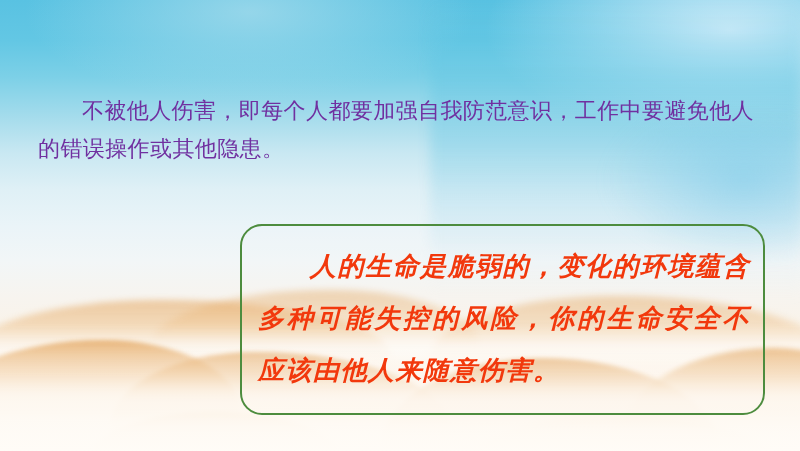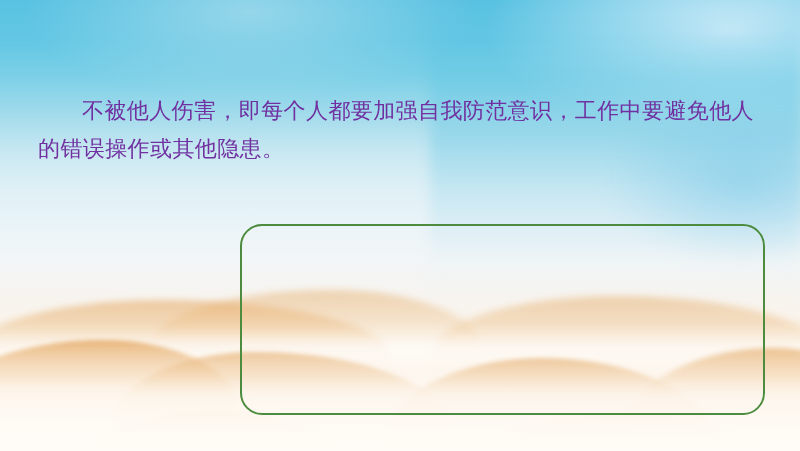--- a/index.html
+++ b/index.html
@@ -221,14 +221,15 @@
     <div class="dune d8"></div>
     <div class="dune d9"></div>
     <div class="fog f3"></div>
     <div class="fog-bottom"></div>
   </div>
 
 
   <div class="body-text">不被他人伤害，即每个人都要加强自我防范意识，工作中要避免他人的错误操作或其他隐患。</div>
 
   <div class="quote-box"></div>
+  <div class="quote-text">人的生命是脆弱的，变化的环境蕴含多种可能失控的风险，你的生命安全不应该由他人来随意伤害。</div>
 
 </div>
 
 </body></html>

